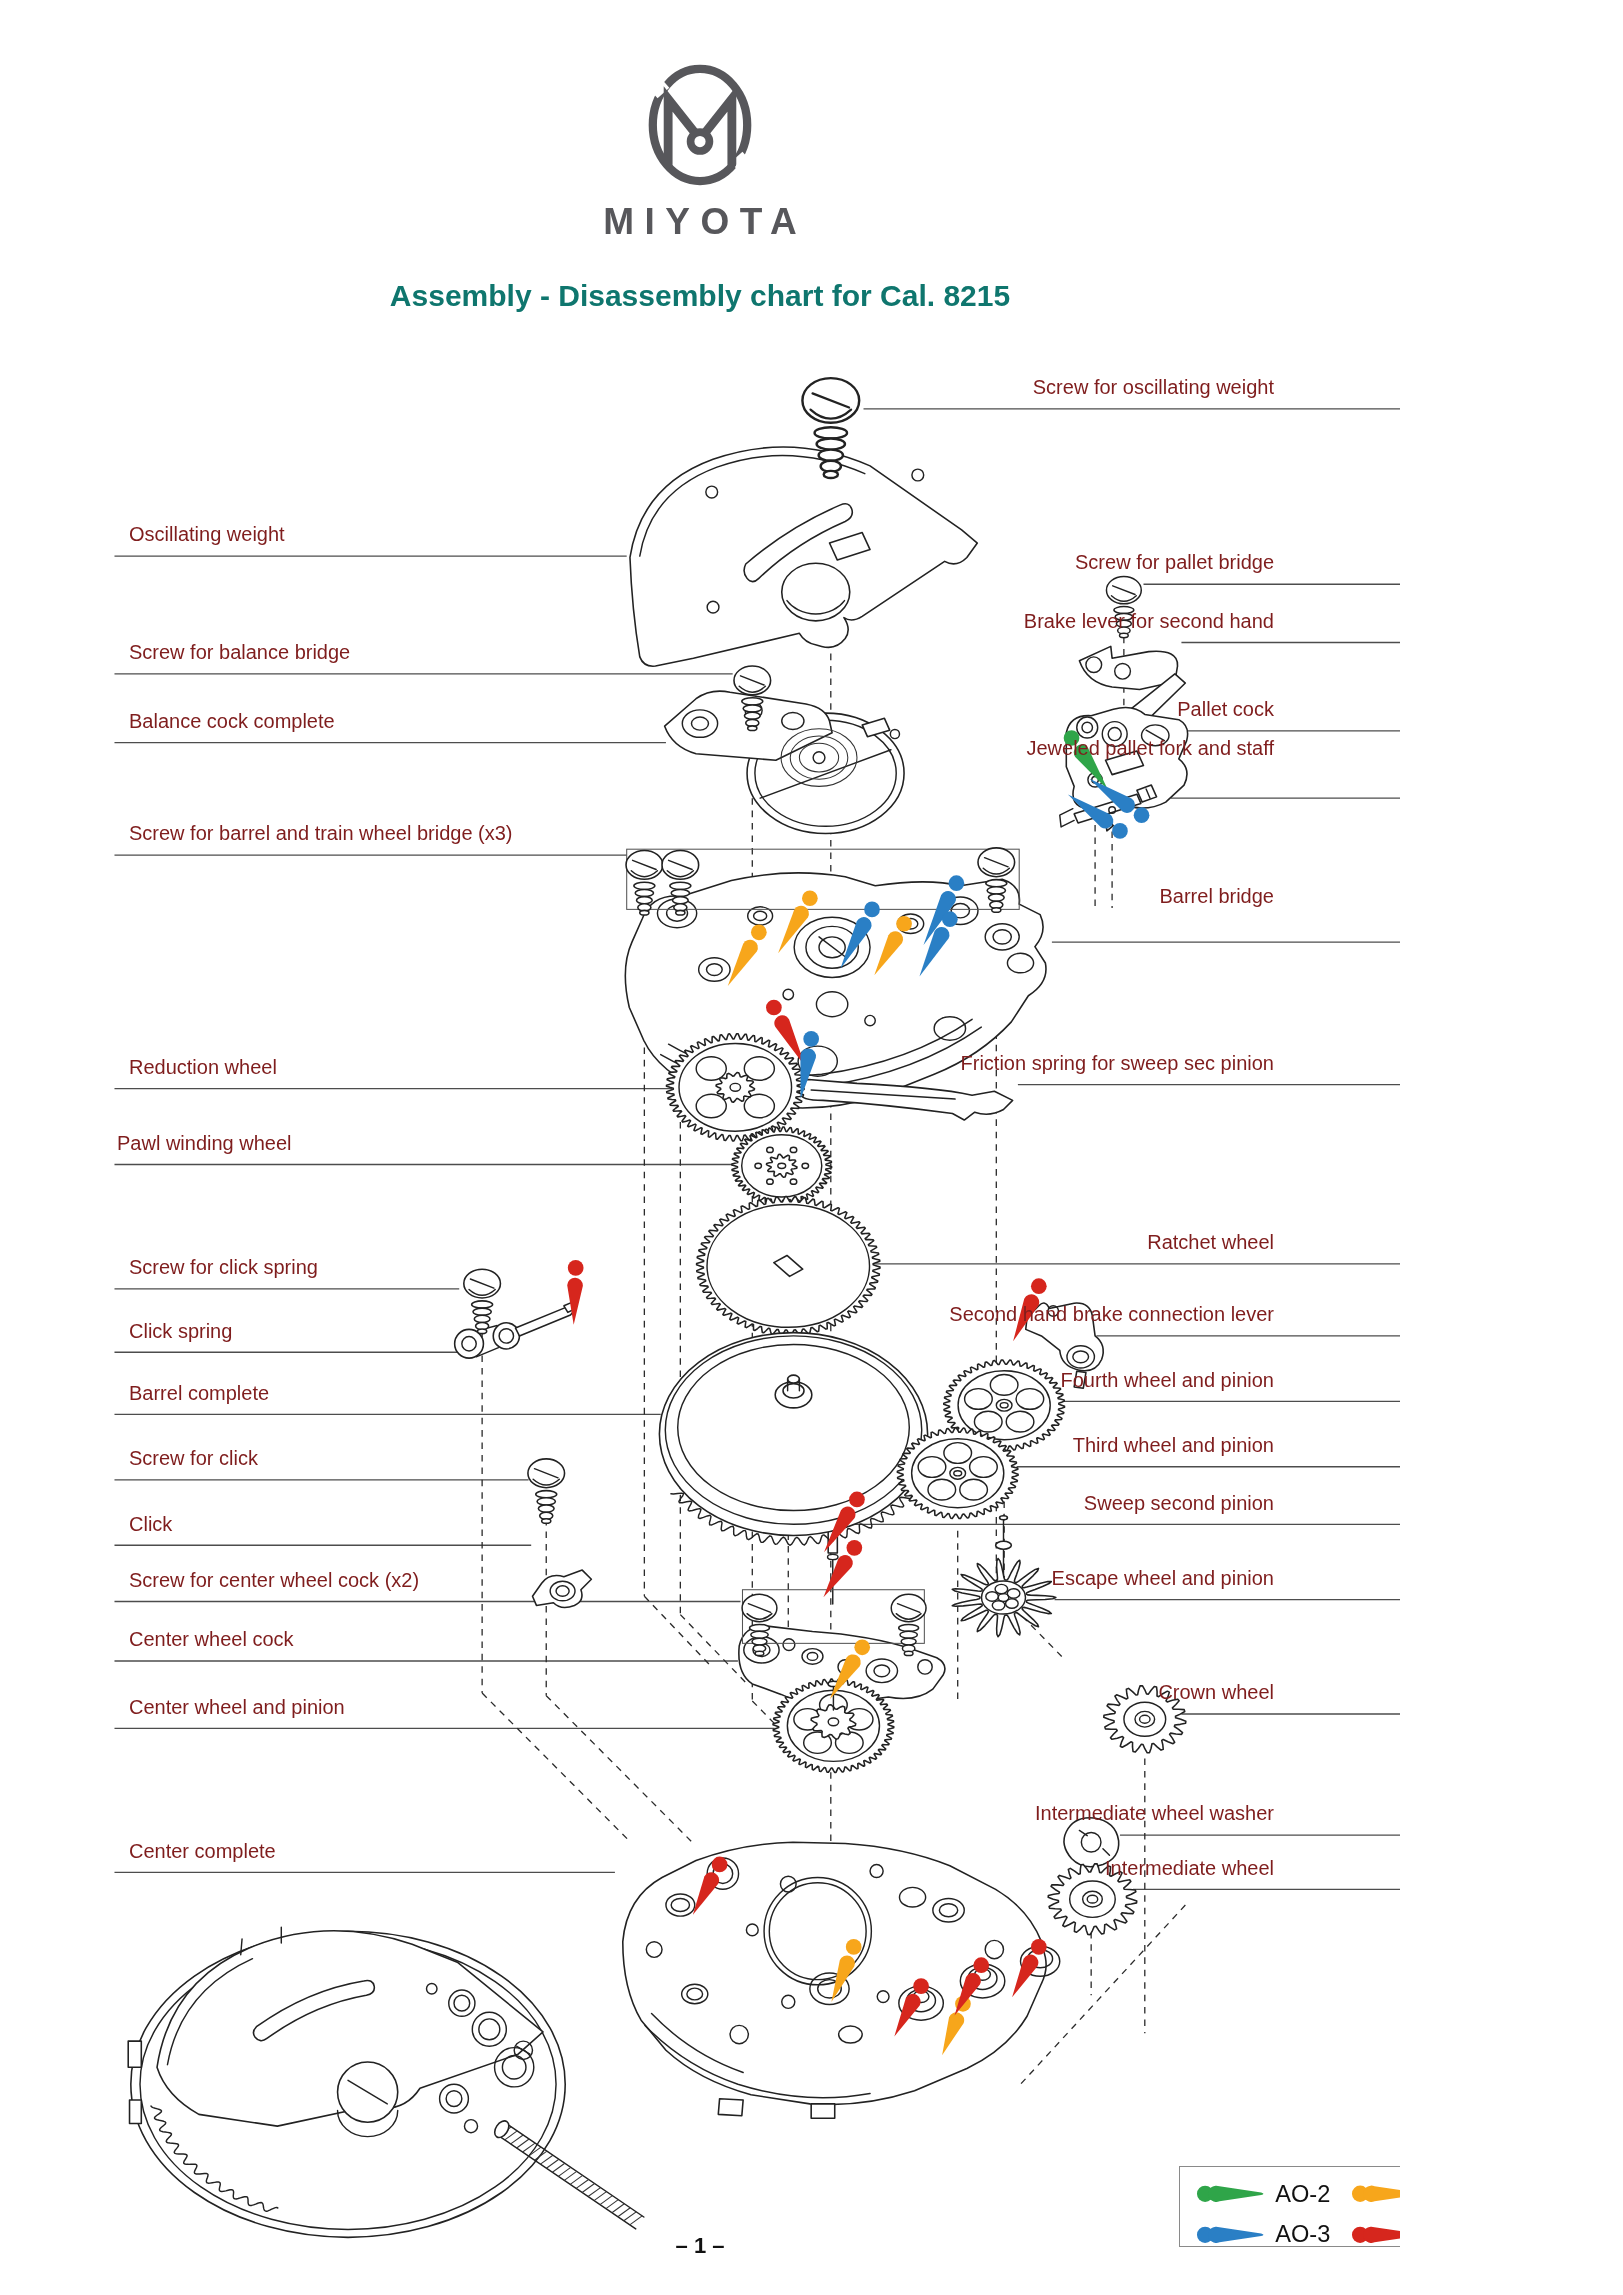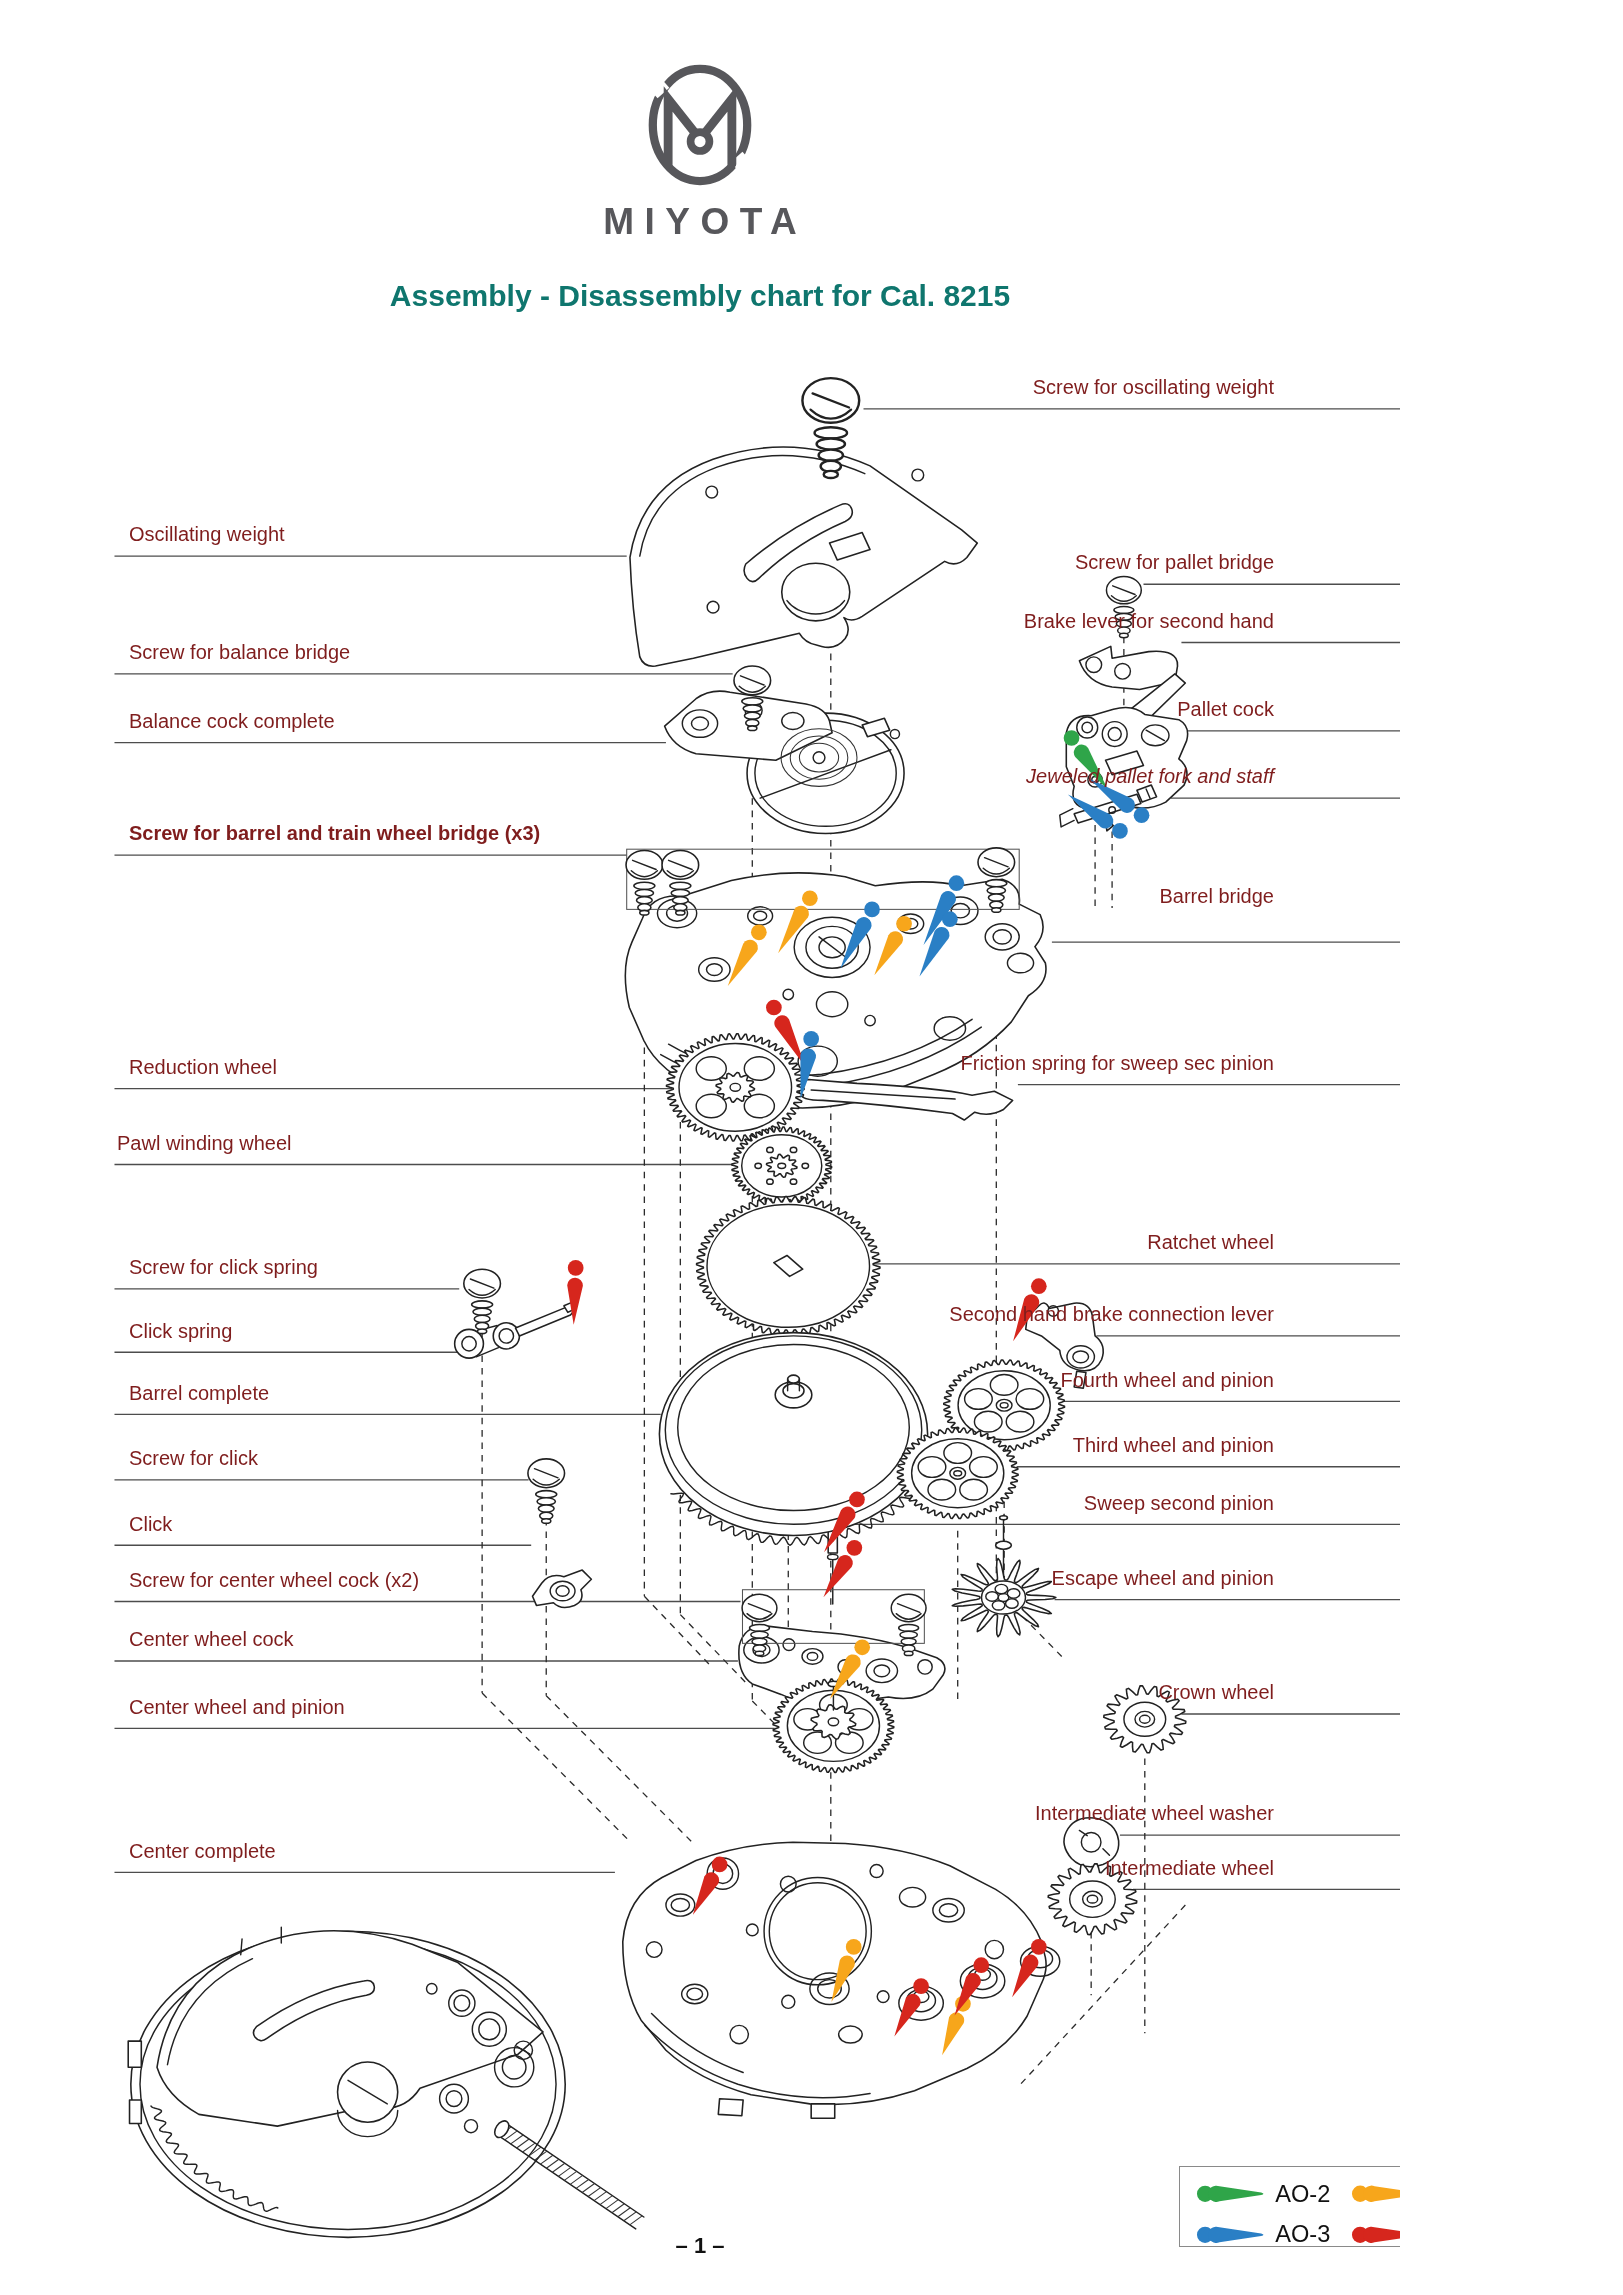--- a/index.html
+++ b/index.html
@@ -661,37 +661,37 @@
           <circle cx="1588" cy="2976" r="12"></circle>
           <path d="M 1564.7288966904737 2994.2059262537605 A 12 12 0 1 1 1585.9196389190881 3005.4732437606217 L 1547.1559740376276 3052.8164405787265 Z"></path>
         </g>
       </g>
   </svg>
 
   <div id="label-layer">
       <div class="lbl" style="left: 129px; top: 522px;">Oscillating weight</div>
       <div class="lbl" style="left: 129px; top: 640px;">Screw for balance bridge</div>
       <div class="lbl" style="left: 129px; top: 709px;">Balance cock complete</div>
-      <div class="lbl" style="left: 129px; top: 821px; font-weight: bold;">Screw for barrel and train wheel bridge (x3)</div>
+      <div class="lbl" style="left: 129px; top: 821px;">Screw for barrel and train wheel bridge (x3)</div>
       <div class="lbl" style="left: 129px; top: 1055px;">Reduction wheel</div>
       <div class="lbl" style="left: 117px; top: 1131px;">Pawl winding wheel</div>
       <div class="lbl" style="left: 129px; top: 1255px;">Screw for click spring</div>
       <div class="lbl" style="left: 129px; top: 1319px;">Click spring</div>
       <div class="lbl" style="left: 129px; top: 1381px;">Barrel complete</div>
       <div class="lbl" style="left: 129px; top: 1446px;">Screw for click</div>
       <div class="lbl" style="left: 129px; top: 1512px;">Click</div>
       <div class="lbl" style="left: 129px; top: 1568px;">Screw for center wheel cock (x2)</div>
       <div class="lbl" style="left: 129px; top: 1627px;">Center wheel cock</div>
       <div class="lbl" style="left: 129px; top: 1695px;">Center wheel and pinion</div>
       <div class="lbl" style="left: 129px; top: 1839px;">Center complete</div>
       <div class="lbl lbl-right" style="right: 126px; top: 375px;">Screw for oscillating weight</div>
       <div class="lbl lbl-right" style="right: 126px; top: 550px;">Screw for pallet bridge</div>
       <div class="lbl lbl-right" style="right: 126px; top: 609px;">Brake lever for second hand</div>
       <div class="lbl lbl-right" style="right: 126px; top: 697px;">Pallet cock</div>
-      <div class="lbl lbl-right" style="right: 126px; top: 764px; font-style: italic;">Jeweled pallet fork and staff</div>
+      <div class="lbl lbl-right" style="right: 126px; top: 736px;">Jeweled pallet fork and staff</div>
       <div class="lbl lbl-right" style="right: 126px; top: 884px;">Barrel bridge</div>
       <div class="lbl lbl-right" style="right: 126px; top: 1051px;">Friction spring for sweep sec pinion</div>
       <div class="lbl lbl-right" style="right: 126px; top: 1230px;">Ratchet wheel</div>
       <div class="lbl lbl-right" style="right: 126px; top: 1302px;">Second hand brake connection lever</div>
       <div class="lbl lbl-right" style="right: 126px; top: 1368px;">Fourth wheel and pinion</div>
       <div class="lbl lbl-right" style="right: 126px; top: 1433px;">Third wheel and pinion</div>
       <div class="lbl lbl-right" style="right: 126px; top: 1491px;">Sweep second pinion</div>
       <div class="lbl lbl-right" style="right: 126px; top: 1566px;">Escape wheel and pinion</div>
       <div class="lbl lbl-right" style="right: 126px; top: 1680px;">Crown wheel</div>
       <div class="lbl lbl-right" style="right: 126px; top: 1801px;">Intermediate wheel washer</div>

